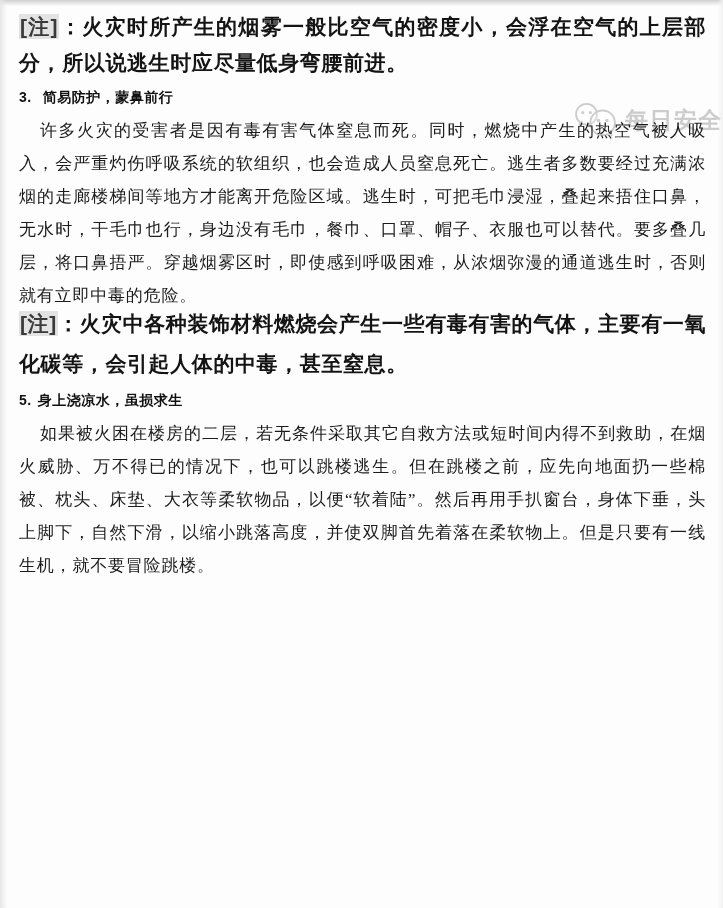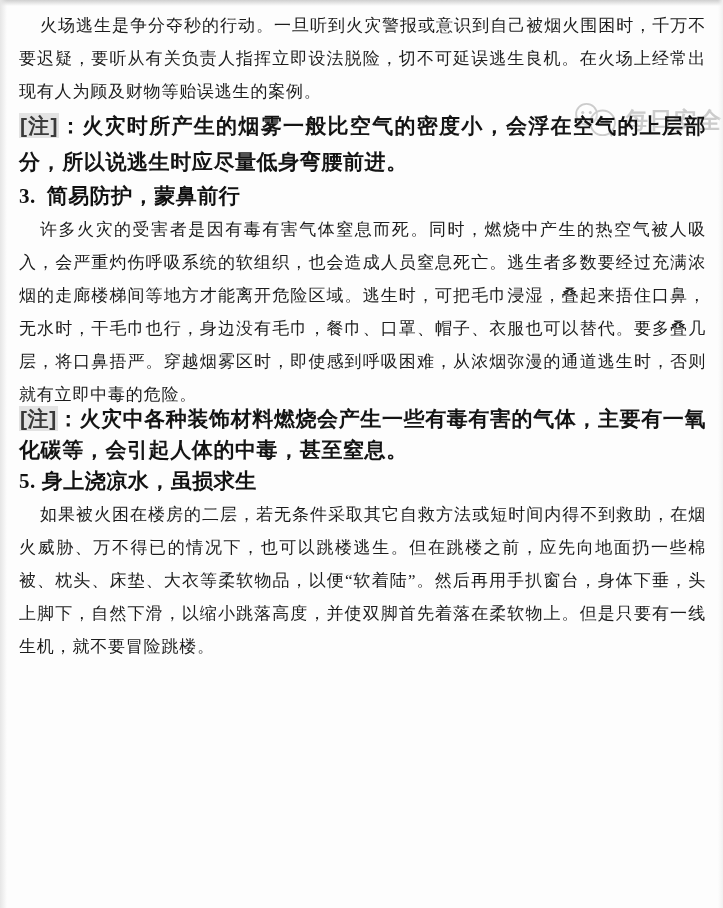--- a/index.html
+++ b/index.html
@@ -67,31 +67,31 @@
     color: #141414;
   }
   .note-label {
     background: #e3e3e3;
     padding: 1px 1px;
     color: #3a3a3a;
   }
   .note-lead { line-height: 36px; }
 
   .heading {
-    font-family: Liberation Serif, serif;
+    font-family: Liberation Sans, sans-serif;
     font-weight: 700;
-    font-size: 21px; line-height: 33px;
+    font-size: 14px; line-height: 33px;
     letter-spacing: 0.5px;
     color: #111;
   }
   .heading .num { display: inline-block; }
   .heading .num.wide { margin-right: 11px; }
   .heading .num.narrow { margin-right: 6px; }
 
-  .note2-adjust { margin-top: -8px !important; line-height: 31px; }
+  .note2-adjust { margin-top: -8px !important; line-height: 40px; }
   .h4-adjust { margin-top: -6px !important; }
 </style>
 </head>
 <body>
 
 <div class="edge-top"></div>
 <div class="edge-left"></div>
 <div class="edge-right"></div>
 
 <div class="watermark">
@@ -105,21 +105,20 @@
       <circle cx="27.5" cy="19.5" r="1.8" fill="#c4c4c4"></circle>
       <circle cx="36.5" cy="19.5" r="1.8" fill="#c4c4c4"></circle>
       <path d="M39 32 L42 36" stroke="#c4c4c4" stroke-width="2" fill="none"></path>
     </svg>
   </span>
   <span class="wm-text">每日安全生产</span>
 </div>
 
 <div class="page">
 
-  <p class="para">火场逃生是争分夺秒的行动。一旦听到火灾警报或意识到自己被烟火围困时，千万不要迟疑，要听从有关负责人指挥立即设法脱险，切不可延误逃生良机。在火场上经常出现有人为顾及财物等贻误逃生的案例。</p>
 
 
   <p class="note note-lead"><span class="note-label">[注]</span><span>：</span><span>火灾时所产生的烟雾一般比空气的密度小，会浮在空气的上层部分，所以说逃生时应尽量低身弯腰前进。</span></p>
 
   <p class="heading"><span class="num wide">3.</span><span>简易防护，蒙鼻前行</span></p>
 
   <p class="para">许多火灾的受害者是因有毒有害气体窒息而死。同时，燃烧中产生的热空气被人吸入，会严重灼伤呼吸系统的软组织，也会造成人员窒息死亡。逃生者多数要经过充满浓烟的走廊楼梯间等地方才能离开危险区域。逃生时，可把毛巾浸湿，叠起来捂住口鼻，无水时，干毛巾也行，身边没有毛巾，餐巾、口罩、帽子、衣服也可以替代。要多叠几层，将口鼻捂严。穿越烟雾区时，即使感到呼吸困难，从浓烟弥漫的通道逃生时，否则就有立即中毒的危险。</p>
 
   <p class="note note2-adjust"><span class="note-label">[注]</span><span>：</span><span>火灾中各种装饰材料燃烧会产生一些有毒有害的气体，主要有一氧化碳等，会引起人体的中毒，甚至窒息。</span></p>
 

